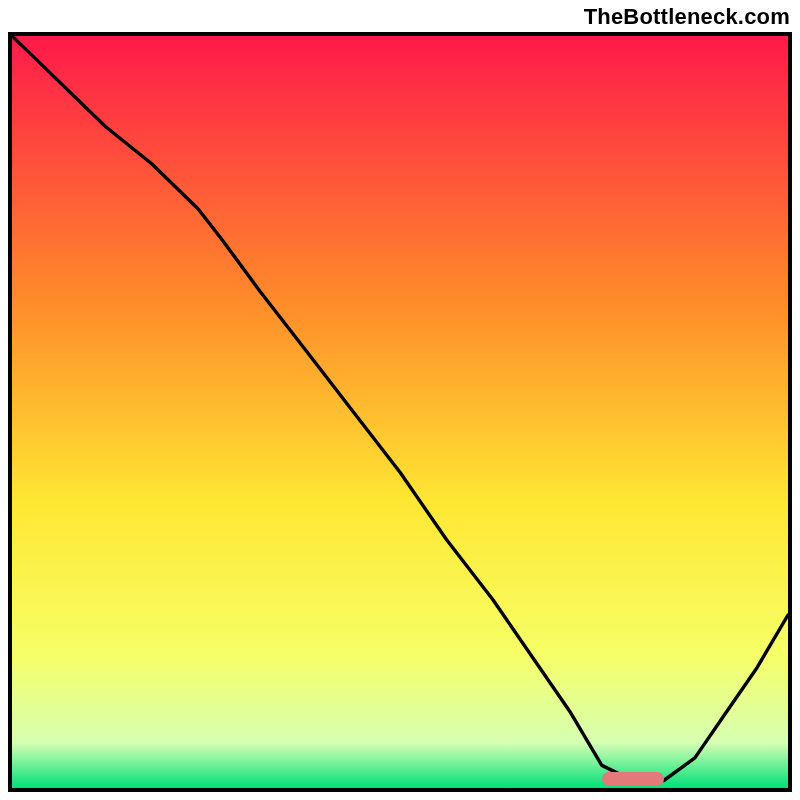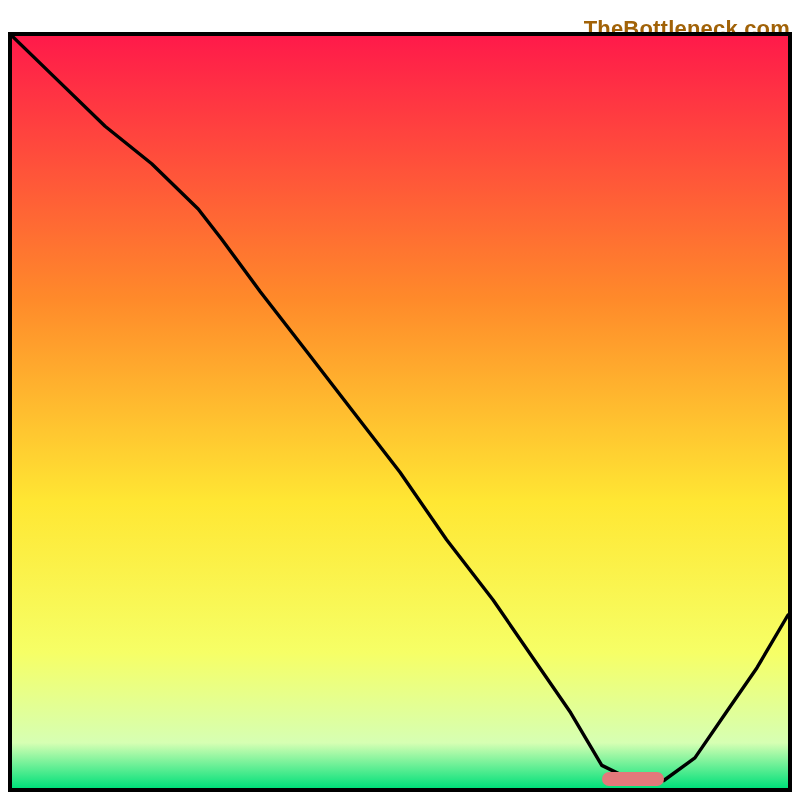--- a/index.html
+++ b/index.html
@@ -33,25 +33,24 @@
   .marker {
     position: absolute;
     background: #e2797b;
     border-radius: 7px;
     height: 14px;
   }
   .watermark {
     position: absolute;
     right: 10px;
     top: 4px;
-    color: #a16207;
+    color: #000000;
     font-size: 22px;
     font-weight: 600;
     letter-spacing: 0.2px;
-    margin-top: 12px;
   }
 </style>
 </head>
 <body>
 
 <div class="watermark">TheBottleneck.com</div>
 
 <div class="frame">
   <svg class="gradient" viewBox="0 0 776 752" preserveAspectRatio="none">
     <defs>

